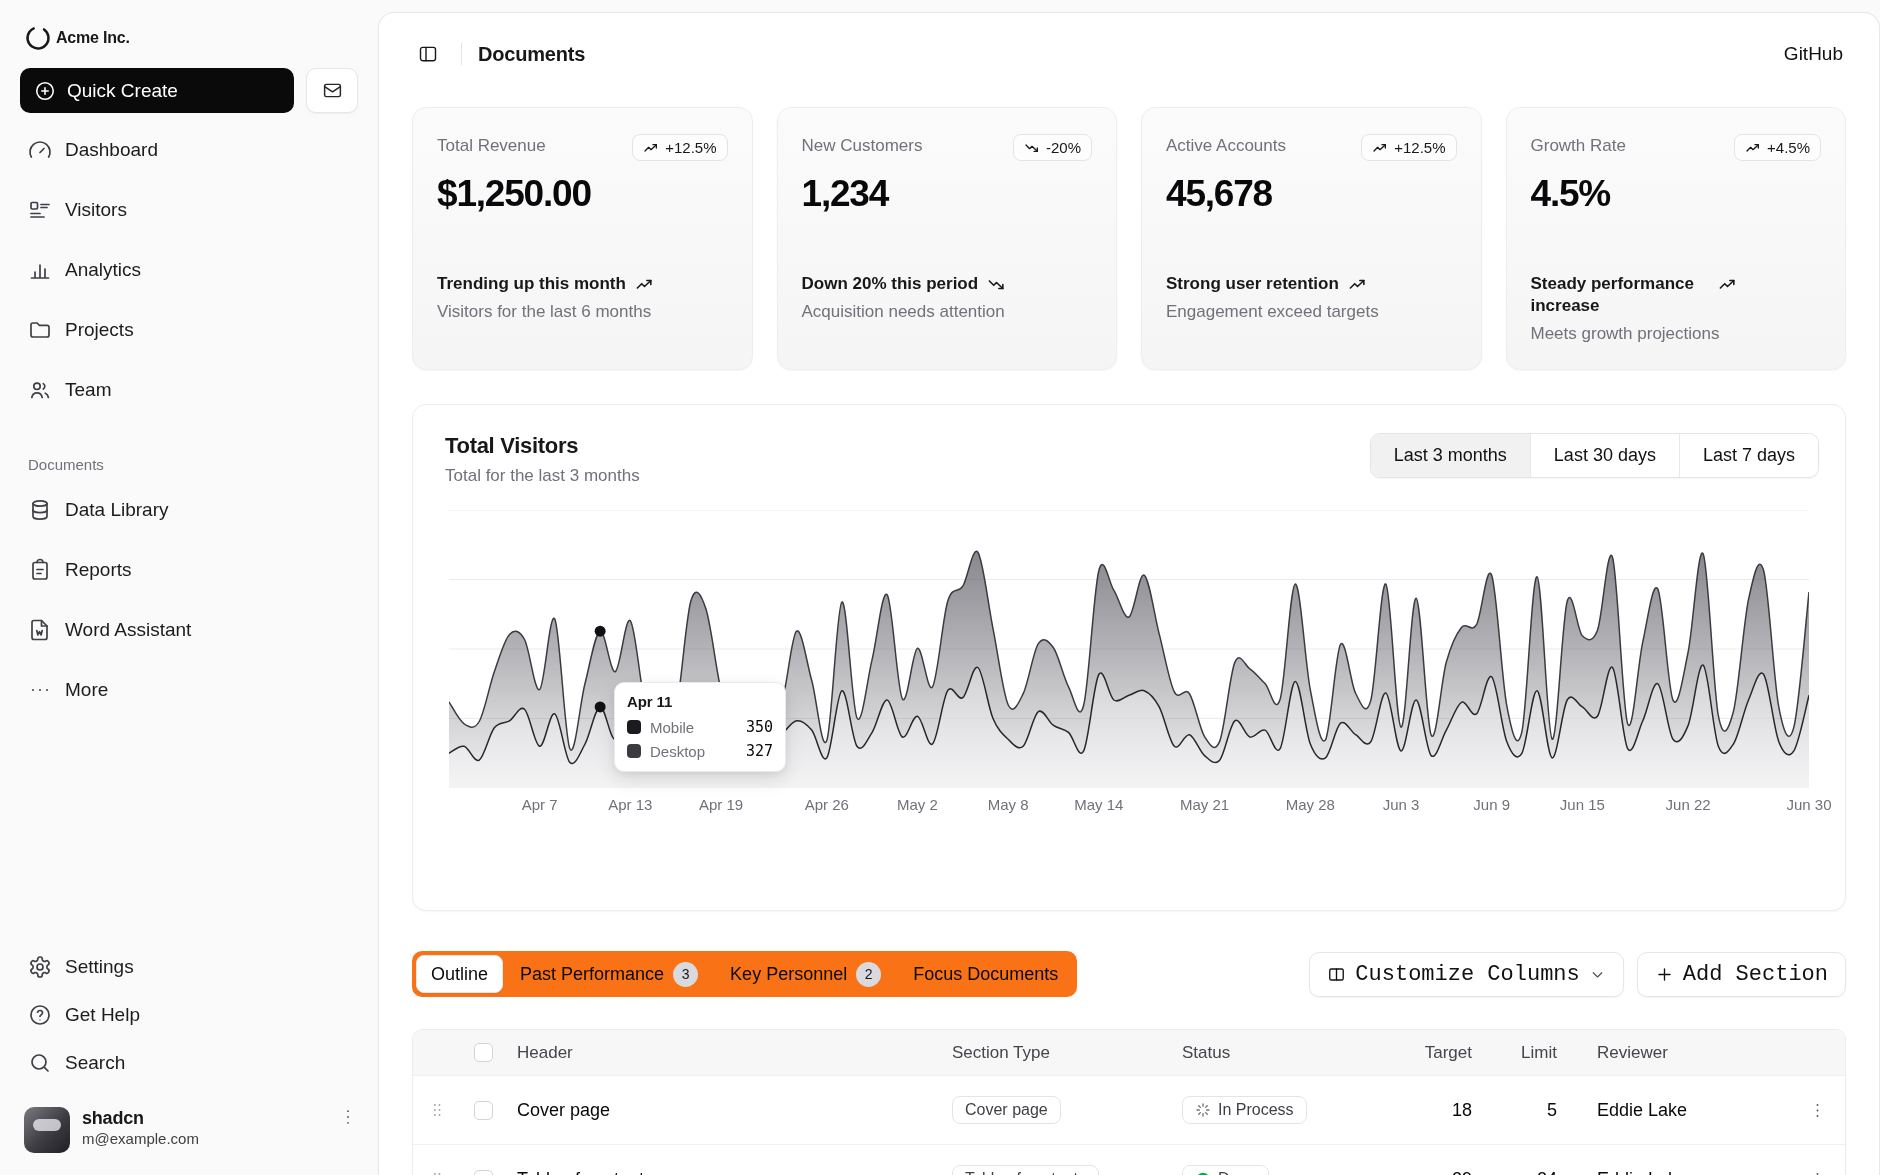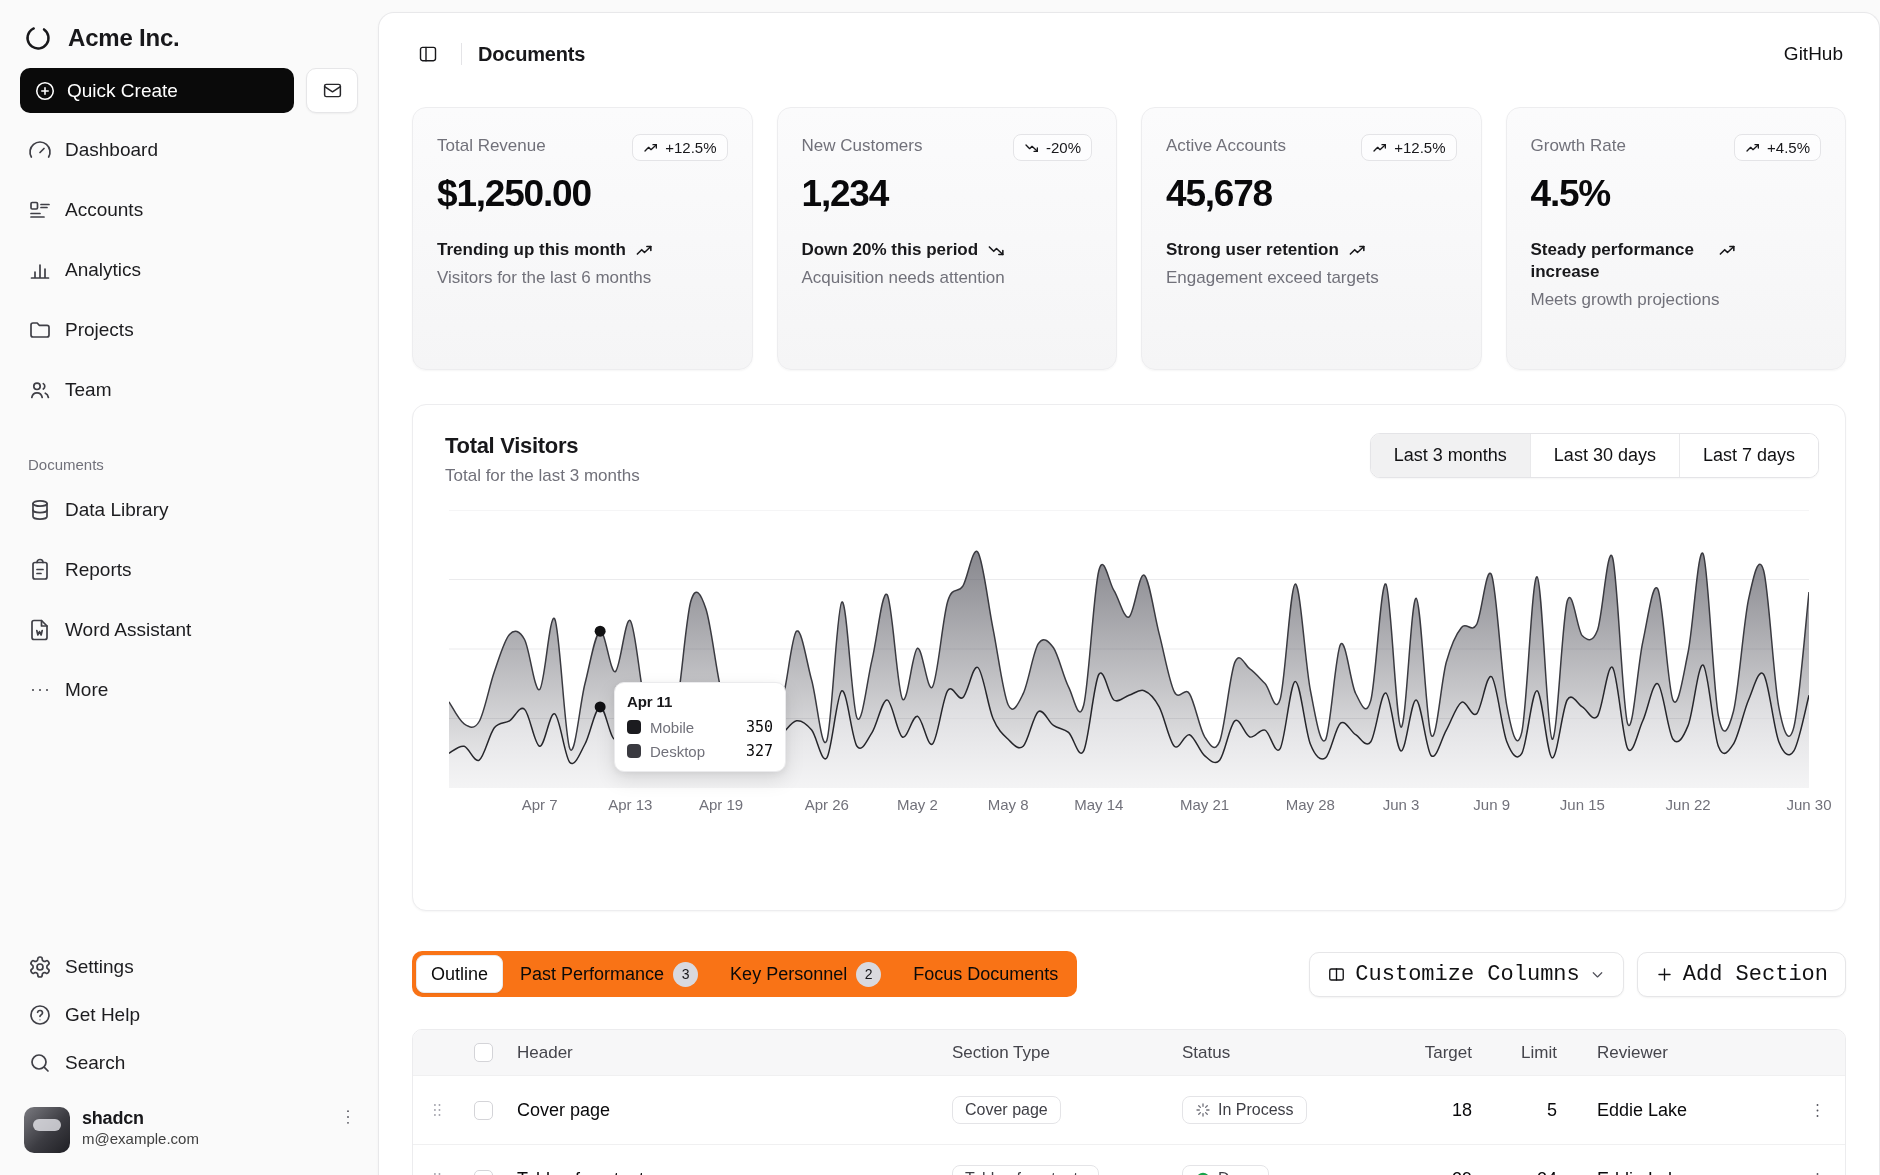--- a/index.html
+++ b/index.html
@@ -6,21 +6,21 @@
   html,body { width:1880px; height:1175px; overflow:hidden; }
   body {
     font-family:"Liberation Sans","DejaVu Sans",sans-serif;
     background:#fafafa; color:#18181b; position:relative;
     -webkit-font-smoothing:antialiased;
   }
   svg.ic { display:block; fill:none; stroke:currentColor; stroke-width:1.7; stroke-linecap:round; stroke-linejoin:round; }
 
   
   .sidebar { position:absolute; left:0; top:0; width:378px; height:1175px; padding:0 16px; background:#fafafa; }
-  .brand { display:flex; align-items:center; gap:16px; margin:24px 8px 6px; font-size:24px; font-weight:700; letter-spacing:-.2px; cursor:pointer; }
+  .brand { display:flex; align-items:center; gap:4px; margin:24px 8px 6px; font-size:16px; font-weight:700; letter-spacing:-.2px; cursor:pointer; }
   .brand svg { width:28px; height:28px; color:#18181b; }
   .qc-row { display:flex; gap:12px; margin:16px 4px 0; }
   .qc-btn { flex:1; height:45px; background:#0a0a0a; color:#fff; border:none; border-radius:10px; display:flex; align-items:center; gap:11px; padding:0 14px; font-size:19px; font-family:inherit; cursor:pointer; }
   .qc-btn svg { width:22px; height:22px; }
   .mail-btn { width:52px; height:45px; background:#fff; border:1px solid #e6e6e8; border-radius:10px; display:flex; align-items:center; justify-content:center; color:#27272a; cursor:pointer; box-shadow:0 1px 2px rgba(0,0,0,.05); }
   .mail-btn svg { width:21px; height:21px; }
   .nav { margin-top:14px; display:flex; flex-direction:column; gap:15px; }
   .nav-item { display:flex; align-items:center; gap:13px; height:45px; padding:0 12px; border-radius:8px; font-size:19px; color:#1c1c1f; cursor:pointer; }
   .nav-item svg { width:24px; height:24px; color:#3f3f46; flex:none; }
   .nav-label { font-size:15px; color:#71717a; padding:0 12px; margin:44px 0 10px; }
@@ -45,21 +45,21 @@
   .content { padding:12px 33px 0; }
 
   
   .cards { display:grid; grid-template-columns:repeat(4,1fr); gap:24px; }
   .card { height:263px; border:1px solid #ededef; border-radius:14px; background:linear-gradient(180deg,#fbfbfc 0%,#f5f5f6 100%); box-shadow:0 1px 2px rgba(0,0,0,.04); padding:26px 24px 0; }
   .card-top { display:flex; align-items:flex-start; justify-content:space-between; }
   .card-label { font-size:17px; color:#71717a; padding-top:2px; }
   .pill { display:inline-flex; align-items:center; gap:6px; border:1px solid #e4e4e7; background:rgba(255,255,255,.65); border-radius:8px; padding:4px 10px; font-size:15px; color:#18181b; }
   .pill svg { width:16px; height:16px; stroke-width:2; }
   .card-value { margin-top:12px; font-size:37px; font-weight:600; letter-spacing:-1.2px; color:#09090b; }
-  .card-foot { margin-top:24px; }
+  .card-foot { margin-top:58px; }
   .cf-title { display:flex; align-items:flex-start; gap:9px; font-size:17px; font-weight:600; color:#18181b; line-height:1.3; }
   .cf-title span { max-width:210px; }
   .cf-title svg { width:19px; height:19px; stroke-width:2; margin-top:2px; flex:none; }
   .cf-desc { margin-top:7px; font-size:17px; color:#71717a; }
 
   
   .chart-card { margin-top:34px; height:507px; border:1px solid #ededef; border-radius:14px; background:#fff; box-shadow:0 1px 2px rgba(0,0,0,.04); padding-top:28px; position:relative; }
   .chart-head { padding:0 26px 0 32px; display:flex; align-items:flex-start; }
   .chart-title { font-size:22px; font-weight:700; letter-spacing:-.3px; }
   .chart-sub { margin-top:7px; font-size:17px; color:#71717a; }
@@ -137,21 +137,21 @@
           <path d="m12 14.5 4-4"></path>
           <path d="M3.34 19a10 10 0 1 1 17.32 0"></path>
         </svg>
       <span>Dashboard</span>
     </div>
     <div class="nav-item">
       <svg class="ic" viewBox="0 0 24 24">
           <rect x="3" y="4.5" width="6.5" height="6.5" rx="1.2"></rect>
           <path d="M13 6.5h8M13 9.5h6M3 15.5h9M3 19h13"></path>
         </svg>
-      <span>Accounts</span>
+      <span>Visitors</span>
     </div>
     <div class="nav-item">
       <svg class="ic" viewBox="0 0 24 24">
           <path d="M7 20v-6M12 20V7M17 20v-9M3.5 20h17"></path>
         </svg>
       <span>Analytics</span>
     </div>
     <div class="nav-item">
       <svg class="ic" viewBox="0 0 24 24">
           <path d="M3 7a2 2 0 0 1 2-2h4.2l2 2.3H19a2 2 0 0 1 2 2V17a2 2 0 0 1-2 2H5a2 2 0 0 1-2-2z"></path>

